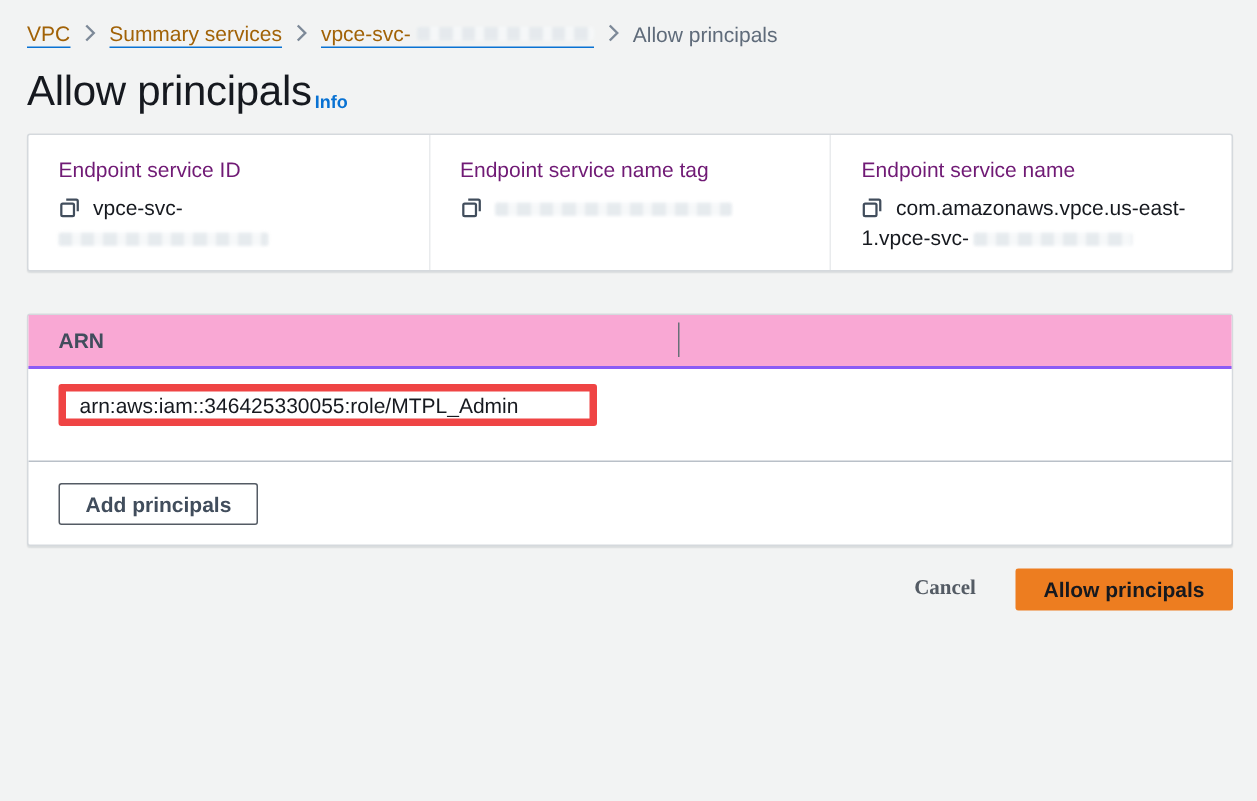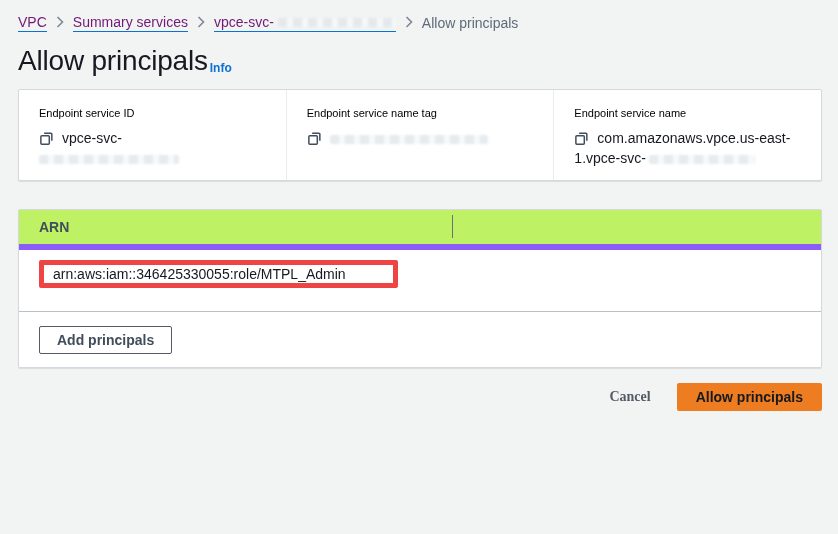--- a/index.html
+++ b/index.html
@@ -14,21 +14,21 @@
 
   
   .breadcrumb {
     padding-top: 14px;
     display: flex;
     align-items: center;
     gap: 9px;
     font-size: 14px;
   }
   .crumb-link {
-    color: #701a75;
+    color: #a16207;
     text-decoration: none;
     border-bottom: 1px solid #0972d3;
     padding-bottom: 1px;
     display: inline-flex;
     align-items: center;
     gap: 4px;
     cursor: pointer;
   }
   .crumb-current { color: #5f6b7a; }
   .chev { display: inline-block; }
@@ -50,21 +50,21 @@
     border-bottom: 1px solid #e9ebed;
     padding: 12px 20px;
     font-size: 18px;
     font-weight: 700;
     color: #16191f;
   }
   .summary-card { margin-top: 12px; }
   .summary-body { display: flex; }
   .summary-col { flex: 1; padding: 14px 20px 12px; border-right: 1px solid #e9ebed; }
   .summary-col:last-child { border-right: none; }
-  .field-label { color: #000000; font-size: 11px; line-height: 18px; margin-bottom: 6px; }
+  .field-label { color: #701a75; font-size: 14px; line-height: 18px; margin-bottom: 6px; }
   .field-value { font-size: 14px; line-height: 20px; color: #16191f; word-break: break-word; }
   .copy-icon { vertical-align: -3px; margin-right: 8px; cursor: pointer; }
 
   
   .redact {
     display: inline-block;
     height: 9px;
     border-radius: 2px;
     background: repeating-linear-gradient(90deg, #e4e9ed 0 9px, #f6f8f9 9px 15px);
     filter: blur(1.2px);
@@ -77,22 +77,22 @@
   .principals-header {
     background: #fafafa;
     border-bottom: 1px solid #e9ebed;
     padding: 20px 20px;
     font-size: 18px;
     font-weight: 700;
     color: #16191f;
   }
   .table-header-row {
     position: relative;
-    background: #bef264;
-    border-bottom: 6px solid #8b5cf6;
+    background: #f9a8d4;
+    border-bottom: 2px solid #8b5cf6;
     padding: 9px 20px;
     font-size: 14px;
     font-weight: 700;
     color: #414d5c;
   }
   .col-divider {
     position: absolute;
     left: 433px;
     top: 5px;
     width: 1px;

